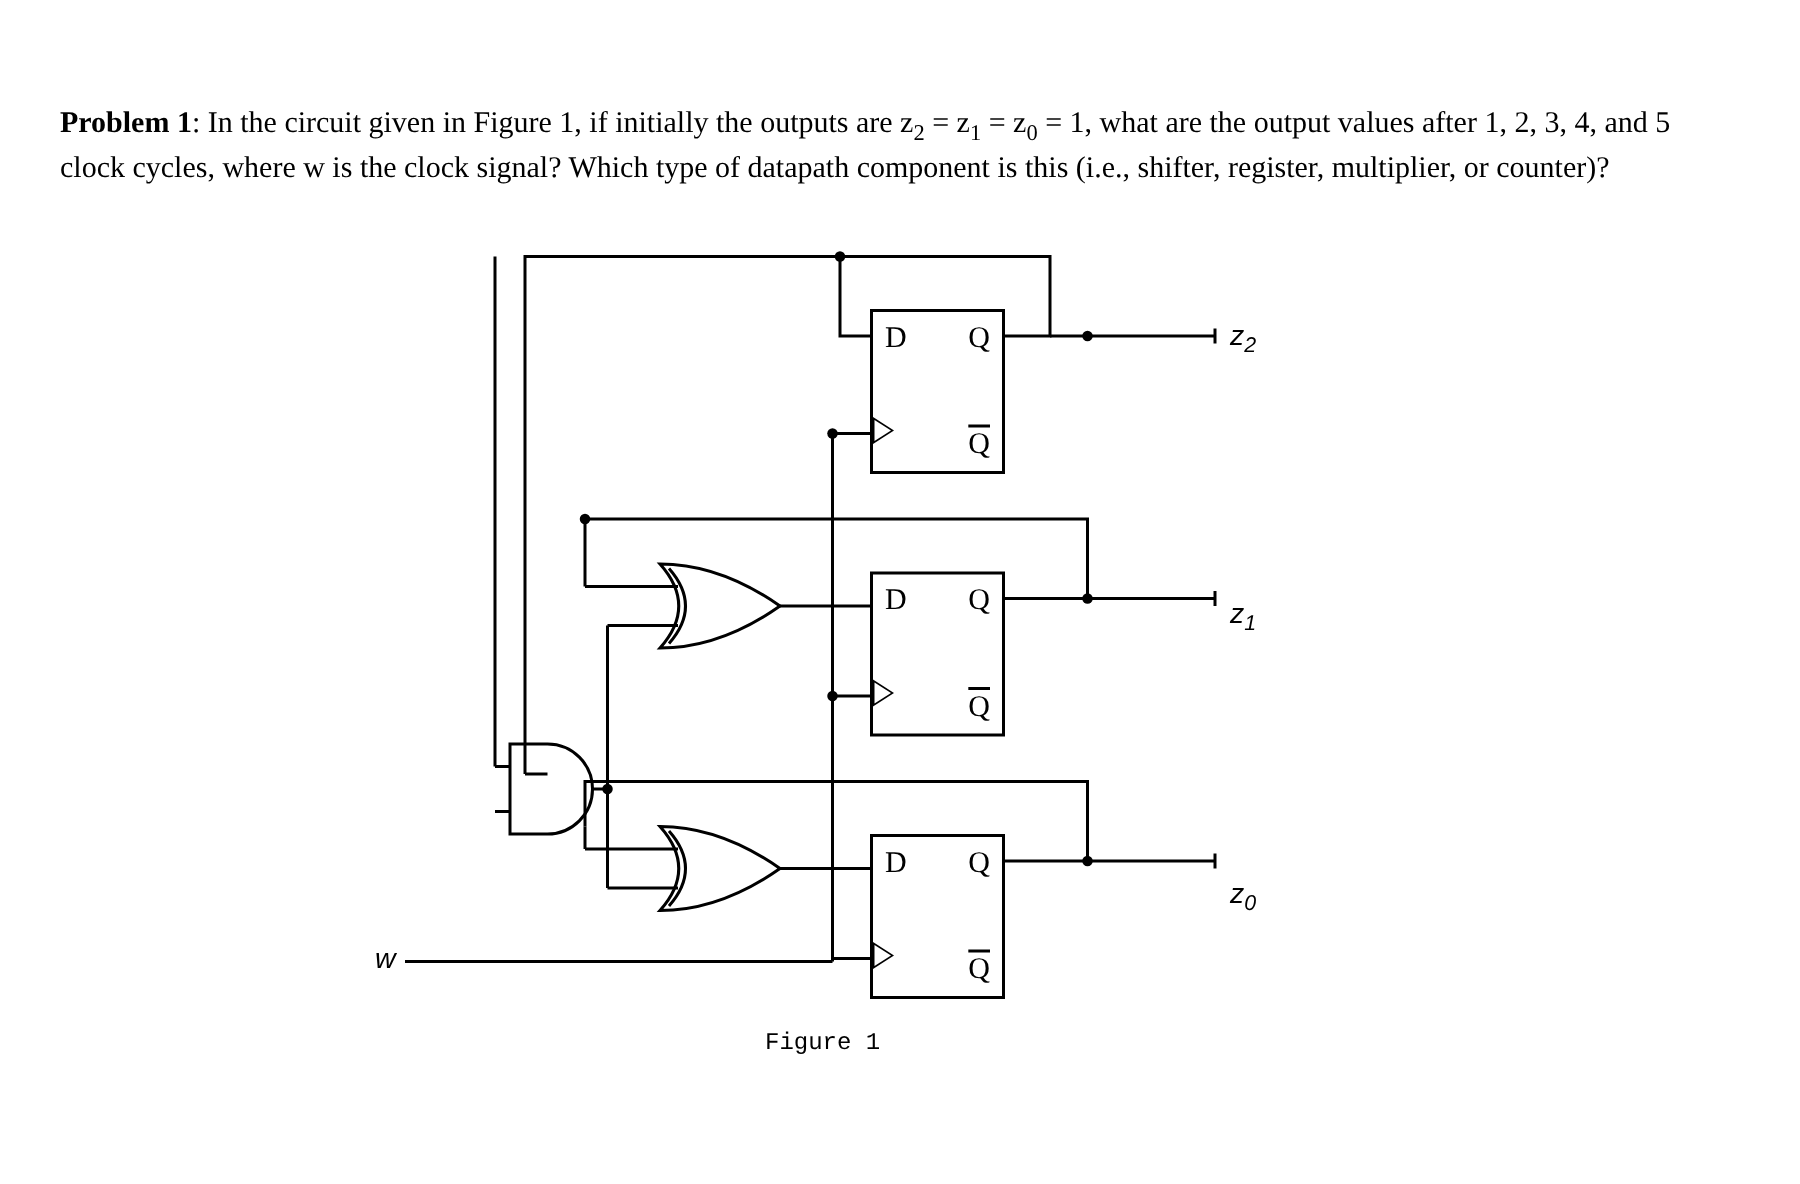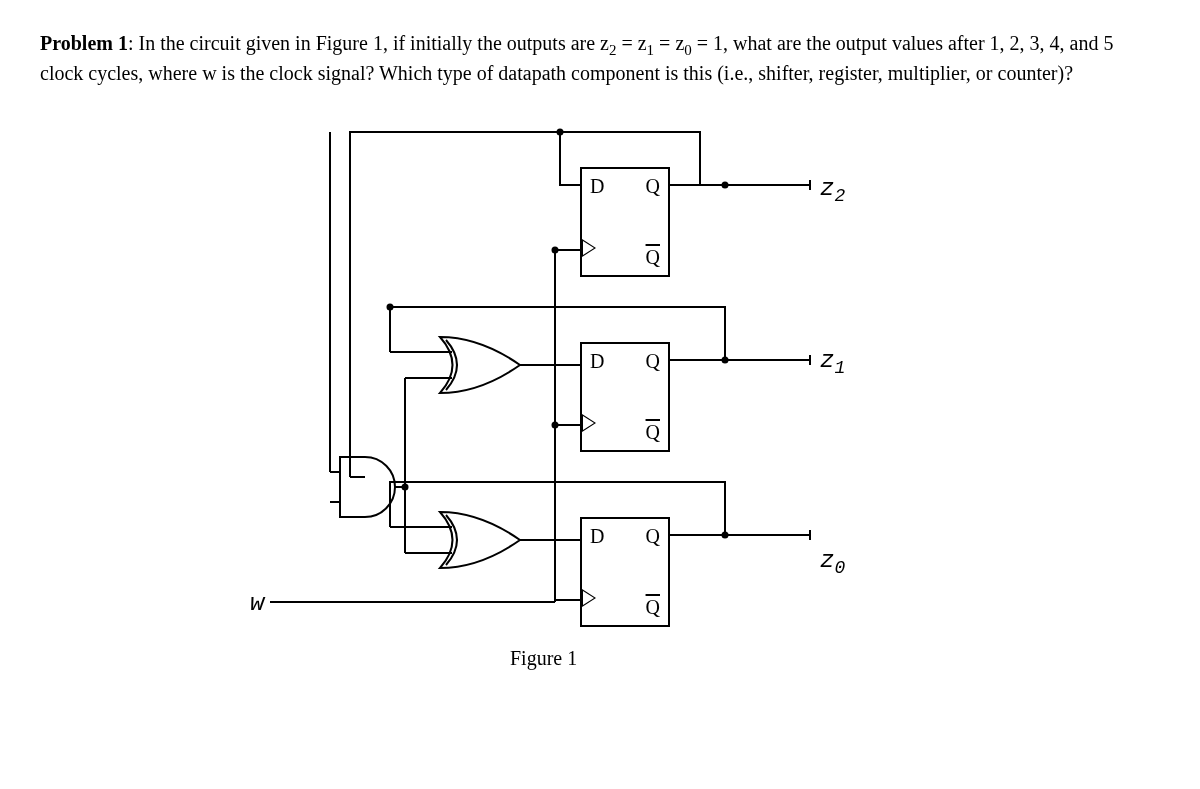--- a/index.html
+++ b/index.html
@@ -6,20 +6,21 @@
     font-family: "Times New Roman", Times, serif;
     font-size: 20px;
     margin: 0;
     padding: 30px 40px;
     background: #fff;
     color: #000;
   }
   .problem {
     line-height: 1.35;
     max-width: 1100px;
+    margin-top: 39px;
   }
   .problem .bold {
     font-weight: bold;
   }
   sub {
     font-size: 0.75em;
   }
   .figure-area {
     position: relative;
     width: 700px;
@@ -78,38 +79,38 @@
     left: -13px;
     top: -7px;
     width: 0;
     height: 0;
     border-top: 7px solid transparent;
     border-bottom: 7px solid transparent;
     border-left: 11px solid #fff;
   }
   .label {
     position: absolute;
-    font-family: Liberation Mono, monospace;
-    font-size: 24px;
+    font-family: Liberation Sans, sans-serif;
+    font-size: 19px;
   }
   .italic {
     font-style: italic;
   }
   .dot {
     position: absolute;
     width: 7px;
     height: 7px;
     background: #000;
     border-radius: 50%;
     transform: translate(-50%, -50%);
   }
   .figcaption {
     position: absolute;
-    font-family: Liberation Serif, serif;
-    font-size: 20px;
+    font-family: Liberation Mono, monospace;
+    font-size: 16px;
   }
 </style>
 </head>
 <body>
 
 <div class="problem">
   <span class="bold">Problem 1</span><span>: In the circuit given in Figure 1, if initially the outputs are z</span><sub>2</sub><span> = z</span><sub>1</sub><span> = z</span><sub>0</sub><span> = 1, what are the output values after 1, 2, 3, 4, and 5 clock cycles, where w is the clock signal? Which type of datapath component is this (i.e., shifter, register, multiplier, or counter)?</span>
 </div>
 
 <div class="figure-area">
@@ -200,21 +201,21 @@
   <div class="dot" style="left:475px; top:253px;"></div>
   <div class="dot" style="left:475px; top:428px;"></div>
   <div class="dot" style="left:155px; top:380px;"></div>
   <div class="dot" style="left:140px; top:200px;"></div>
   <div class="dot" style="left:305px; top:318px;"></div>
   <div class="dot" style="left:305px; top:143px;"></div>
 
   <div class="label italic" style="left:570px; top:68px;">
     <span>z</span><sub>2</sub>
   </div>
-  <div class="label italic" style="left:570px; top:240px;">
+  <div class="label italic" style="left:570px; top:253px;">
     <span>z</span><sub>1</sub>
   </div>
   <div class="label italic" style="left:570px; top:440px;">
     <span>z</span><sub>0</sub>
   </div>
 
   <div class="label italic" style="left:0px; top:483px;">w</div>
 
   <svg width="700" height="580" style="pointer-events:none">
     <g stroke="#000" stroke-width="2">

